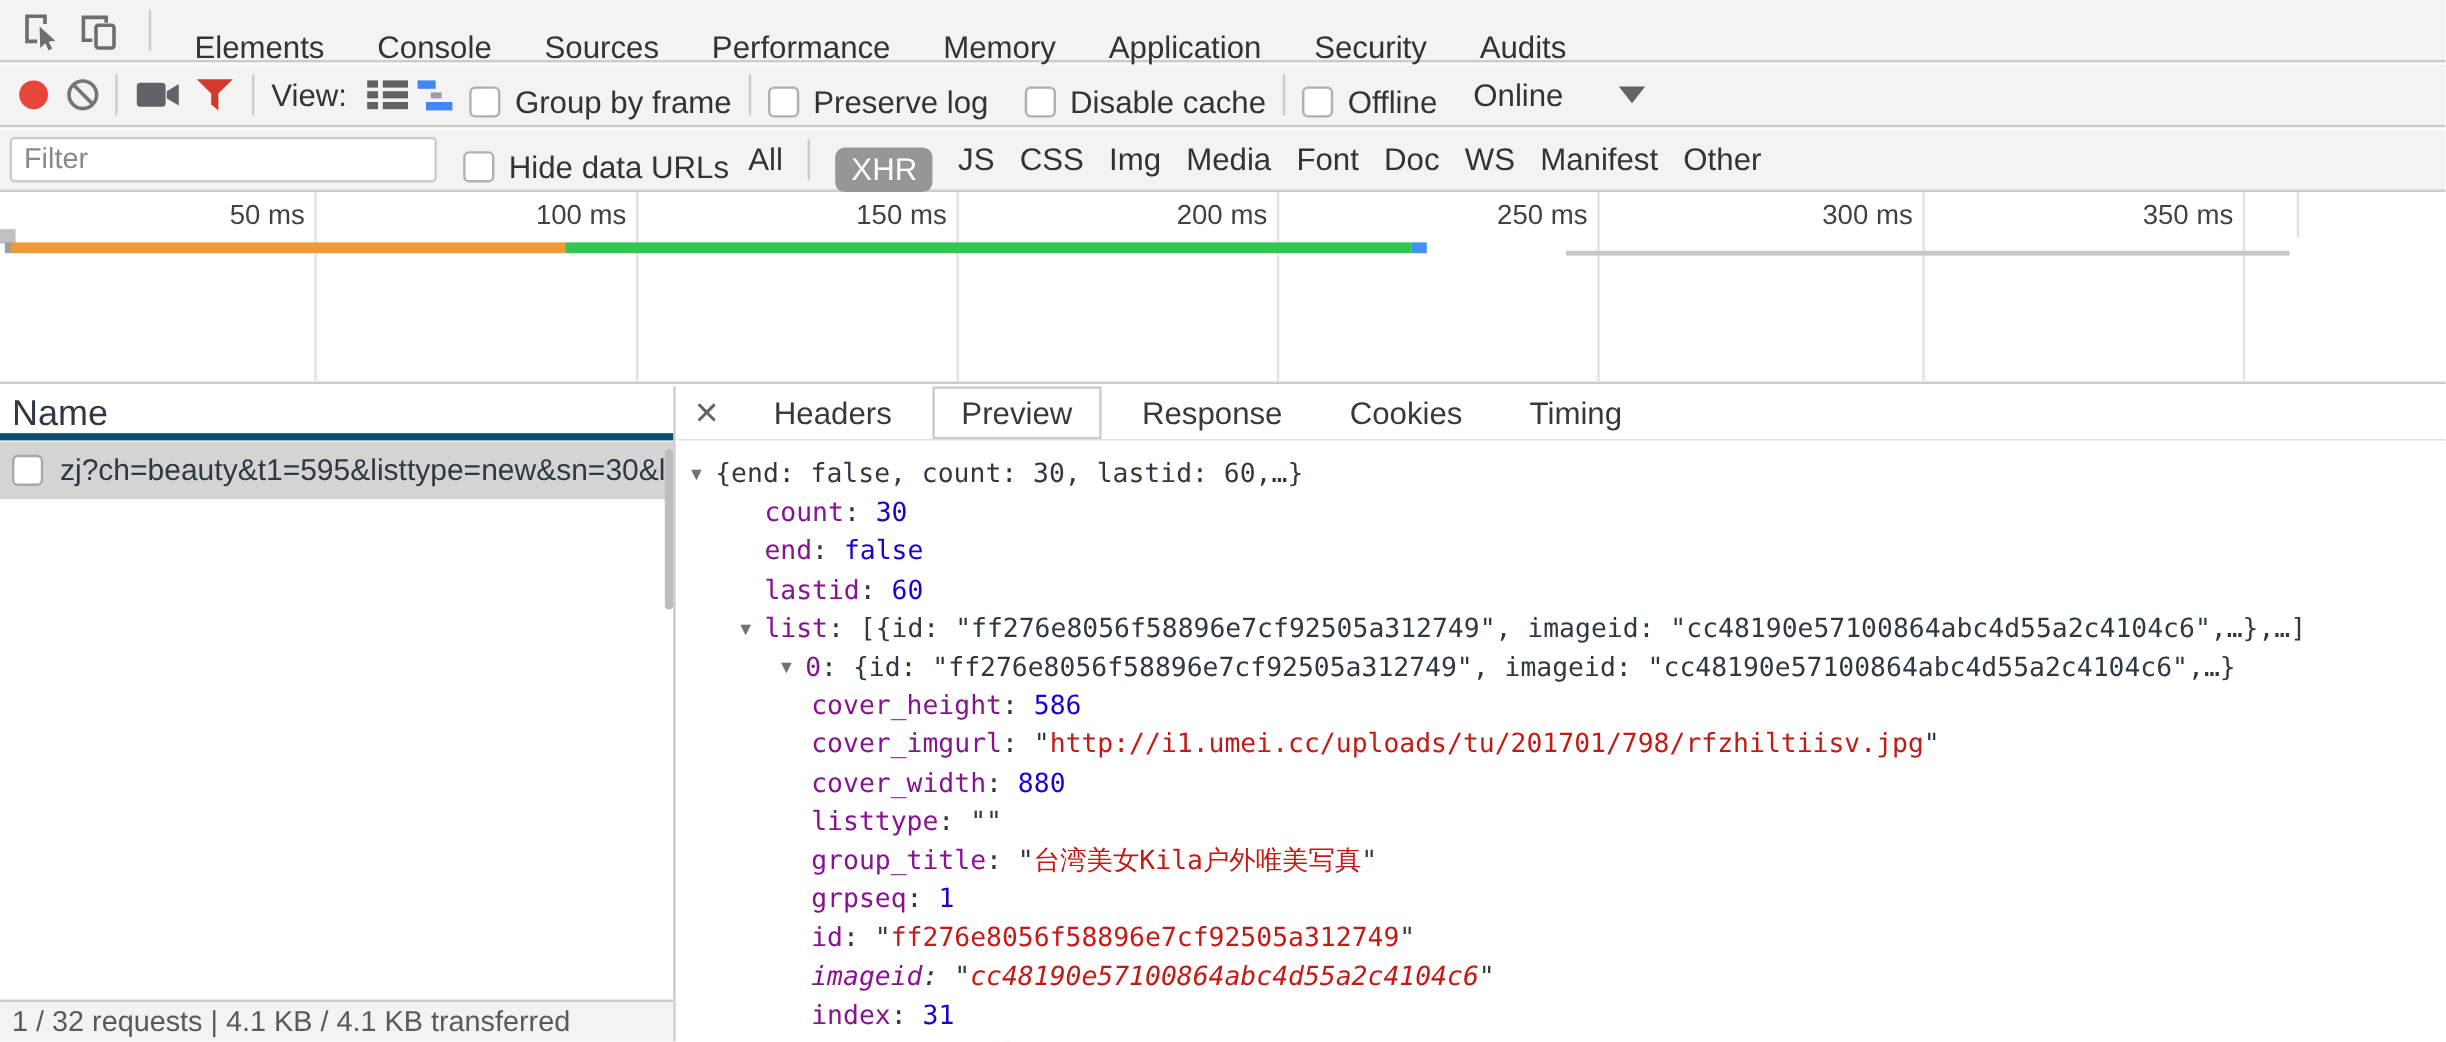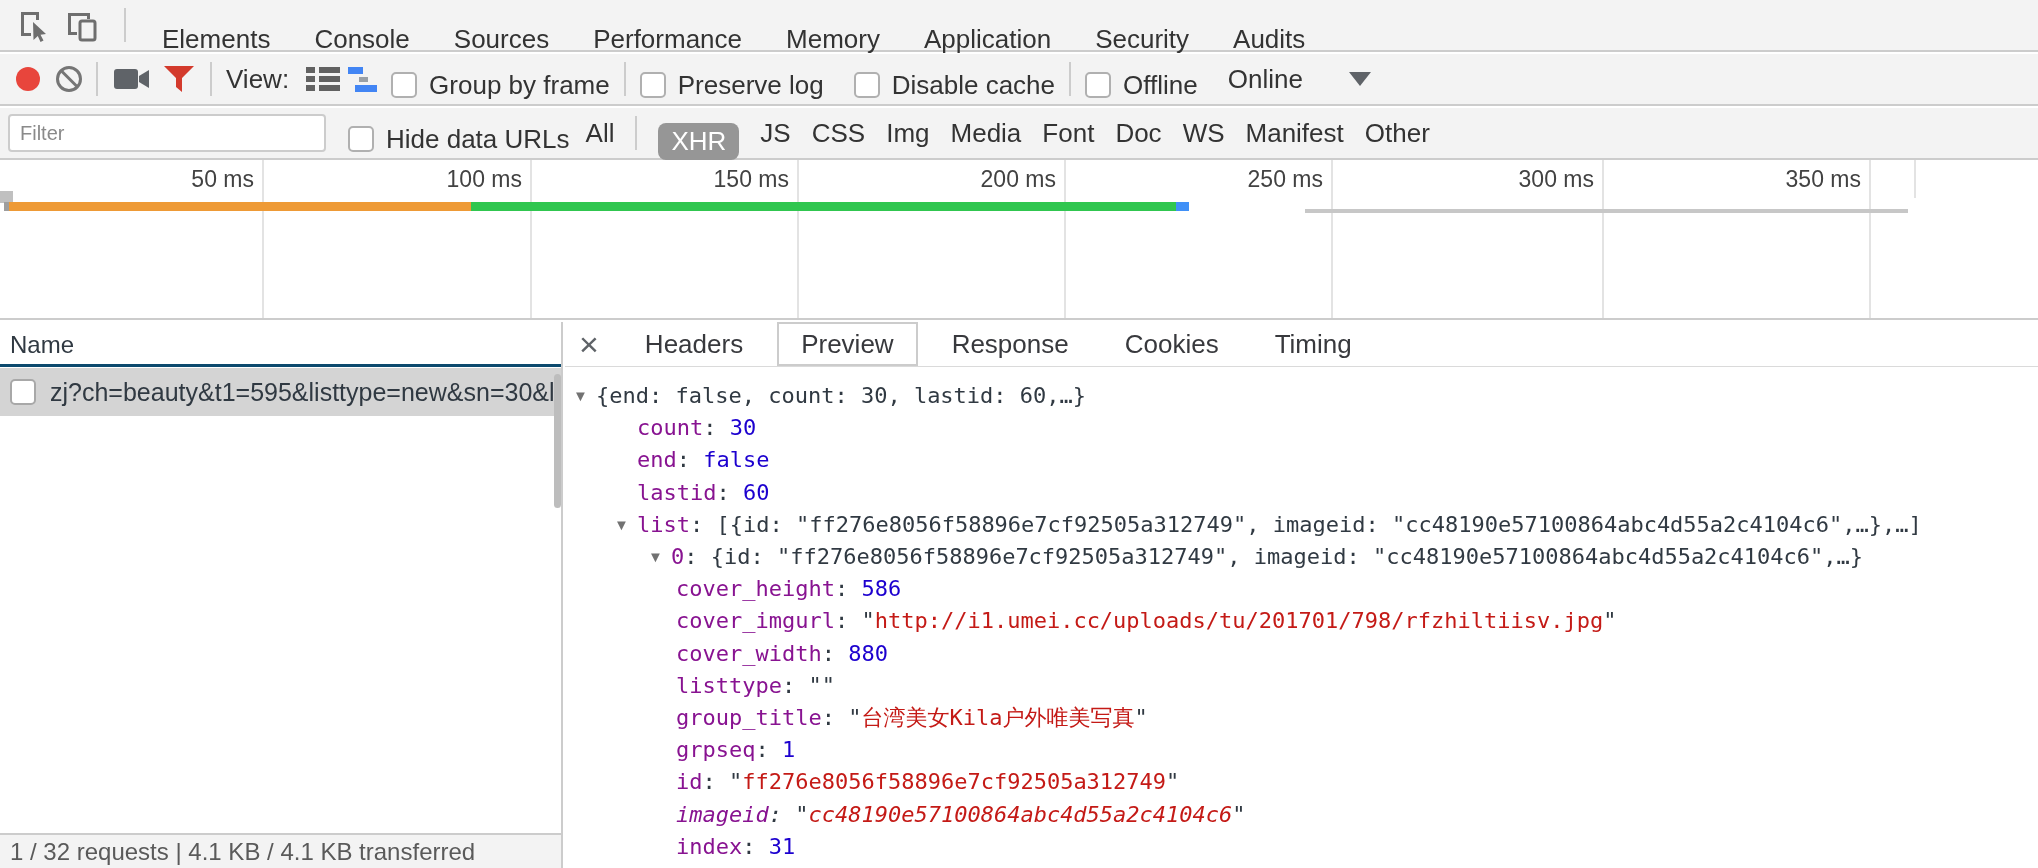--- a/index.html
+++ b/index.html
@@ -19,39 +19,39 @@
   .record-dot { width:24px; height:24px; border-radius:50%; background:#e8453c; margin:0 16px 0 2px; }
   .clear-btn { width:26px; height:26px; border:3px solid #757575; border-radius:50%; position:relative; }
   .clear-btn::after { content:""; position:absolute; left:-2px; top:8px; width:24px; height:3px; background:#757575; transform:rotate(45deg); }
   .label26 { font-size:26px; color:#333; white-space:nowrap; }
   .cb-wrap { display:flex; align-items:center; white-space:nowrap;margin-top:12px; }
   .checkbox { width:26px; height:26px; background:#fff; border:2px solid #b0b0b0; border-radius:5px; margin-right:12px; flex:none; }
   .caret-down { width:0; height:0; border-left:11px solid transparent; border-right:11px solid transparent; border-top:14px solid #5f6368; margin-left:46px; }
 
   
   .toolbar3 { position:absolute; left:0; top:108px; width:2038px; height:52px; background:#f3f3f3; border-bottom:2px solid #cccccc; display:flex; align-items:center; padding-left:8px; }
-  .filter-input { width:318px; height:38px; border:2px solid #ccc; border-radius:4px; background:#fff; font-size:20px; padding:0 10px; color:#333; outline:none; font-family:"Liberation Sans", sans-serif; }
+  .filter-input { width:356px; height:38px; border:2px solid #ccc; border-radius:4px; background:#fff; font-size:24px; padding:0 10px; color:#333; outline:none; font-family:"Liberation Sans", sans-serif; }
   .filter-input::placeholder { color:#8a8a8a; }
   .types { display:flex; align-items:center; gap:21px; margin-left:16px; }
   .ftype { font-size:26px; color:#333; white-space:nowrap; }
   .ftype.active { background:#969696; color:#fff; border-radius:8px; padding:3px 13px;margin-top:16px; }
 
   
   .overview { position:absolute; left:0; top:160px; width:2038px; height:160px; background:#fff; border-bottom:2px solid #cccccc; overflow:hidden; }
   .gridline { position:absolute; top:0; width:2px; height:160px; background:#e3e3e3; }
   .gridline.short { height:38px; }
   .tick-label { position:absolute; top:6px; font-size:23px; color:#424242; white-space:nowrap; }
   .ov-seg { position:absolute; top:42px; height:9px; }
   .ov-scroll-line { position:absolute; top:49px; height:4px; background:#c7c7c7; }
   .ov-nub { position:absolute; top:31px; height:12px; background:#c0c0c0; }
 
   
   .main { position:absolute; left:0; top:322px; width:2038px; height:546px; background:#fff; }
   .left-pane { position:absolute; left:0; top:0; width:563px; height:546px; background:#fff; border-right:2px solid #ccc; }
-  .name-header { height:45px; line-height:45px; font-size:24px; color:#303942; padding-left:10px; border-bottom:3px solid #0c4a6e; background:#fff; }
+  .name-header { height:45px; line-height:45px; font-size:30px; color:#303942; padding-left:10px; border-bottom:6px solid #0c4a6e; background:#fff; }
   .req-row { position:absolute; left:0; top:46px; width:561px; height:48px; background:#d4d4d4; display:flex; align-items:center; padding-left:10px; }
   .req-row .checkbox { border:2px solid #a8a8a8; margin-right:14px; }
   .req-name { font-size:25px; color:#303942; white-space:nowrap; overflow:hidden; }
   .scroll-thumb { position:absolute; right:0px; top:52px; width:7px; height:134px; background:#bdbdbd; border-radius:4px; }
   .status-bar { position:absolute; left:0; bottom:0; width:561px; height:35px; background:#f3f3f3; border-top:2px solid #ccc; font-size:24px; color:#5a5a5a; line-height:33px; padding-left:10px; white-space:nowrap; }
 
   .right-pane { position:absolute; left:565px; top:0; width:1473px; height:546px; background:#fff; }
   .detail-tabs { height:45px; border-bottom:1px solid #dadada; display:flex; align-items:center; padding-left:14px; }
   .close-x { font-size:34px; color:#5f6368; line-height:40px; margin-right:24px; }
   .dtab { font-size:26px; color:#38393d; height:45px; line-height:45px; padding:0 22px; white-space:nowrap; }

